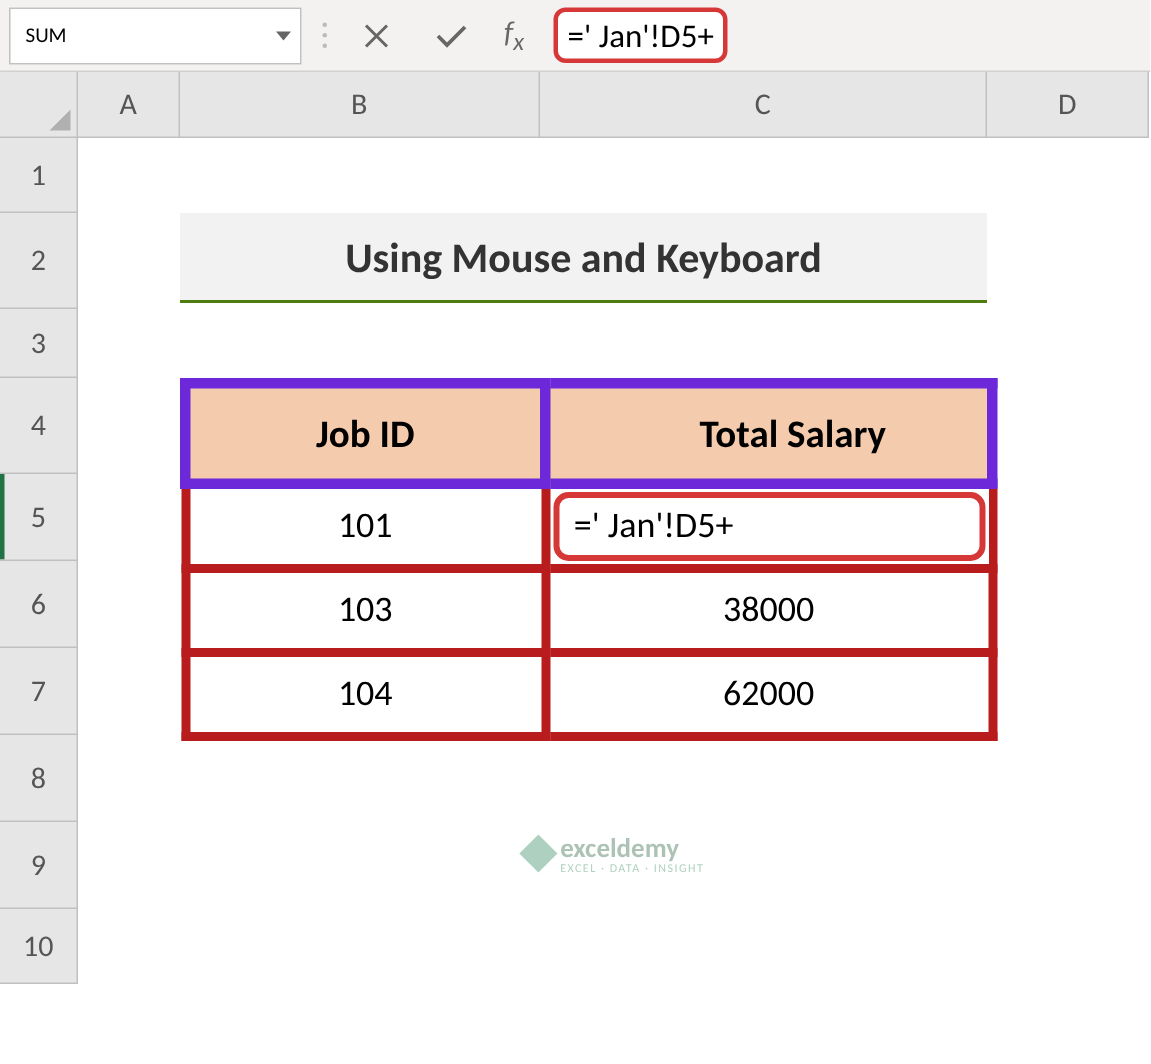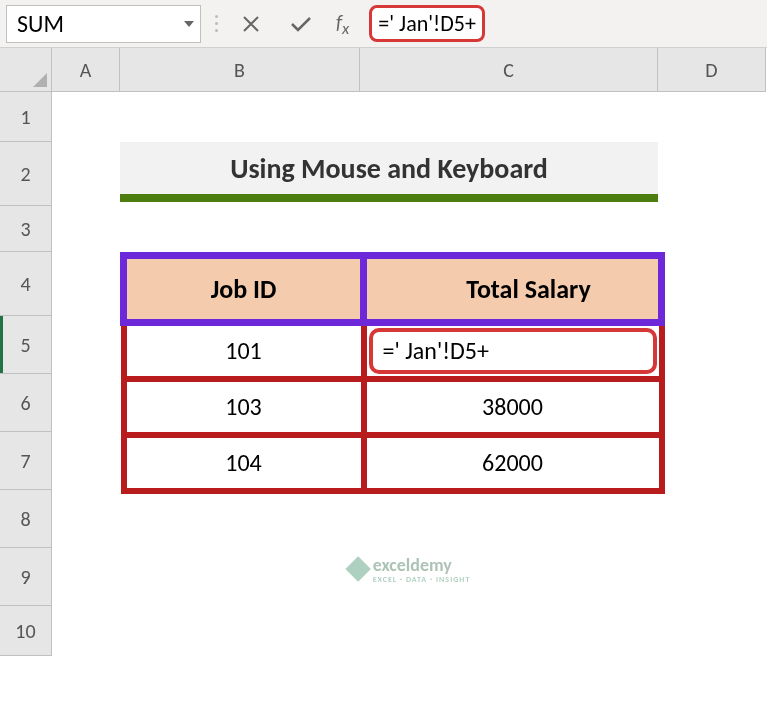--- a/index.html
+++ b/index.html
@@ -20,21 +20,21 @@
       padding: 0;
     }
     .name-box {
       width: 195px;
       height: 38px;
       background: #fff;
       border: 1px solid #c0c0c0;
       display: flex;
       align-items: center;
       padding: 0 10px;
-      font-size: 24px;
+      font-size: 14px;
       margin: 4px 6px;
       position: relative;
     }
     .name-box-dropdown {
       position: absolute;
       right: 6px;
       width: 0;
       height: 0;
       border-left: 5px solid transparent;
       border-right: 5px solid transparent;
@@ -146,21 +146,21 @@
       box-shadow: inset 3px 0 0 #217346;
     }
     .cells {
       flex: 1;
       position: relative;
     }
     .title-banner {
       width: 538px;
       margin-left: 68px;
       background: #f2f2f2;
-      border-bottom: 8px solid #4d7c0f;
+      border-bottom: 2px solid #4d7c0f;
       font-size: 28px;
       font-weight: bold;
       color: #333;
       text-align: center;
       display: flex;
       align-items: center;
       justify-content: center;
       height: 60px;
     }
     .data-table {
@@ -227,21 +227,20 @@
       color: #14532d;
       font-size: 18px;
       font-weight: bold;
     }
     .watermark-sub {
       font-size: 8px;
       color: #1a7a4c;
       letter-spacing: 1px;
       display: block;
       margin-top: -2px;
-      font-weight: bold;
     }
   </style>
 </head>
 <body>
 
 <div class="formula-bar">
   <div class="name-box">
     <span>SUM</span>
     <span class="name-box-dropdown"></span>
   </div>

